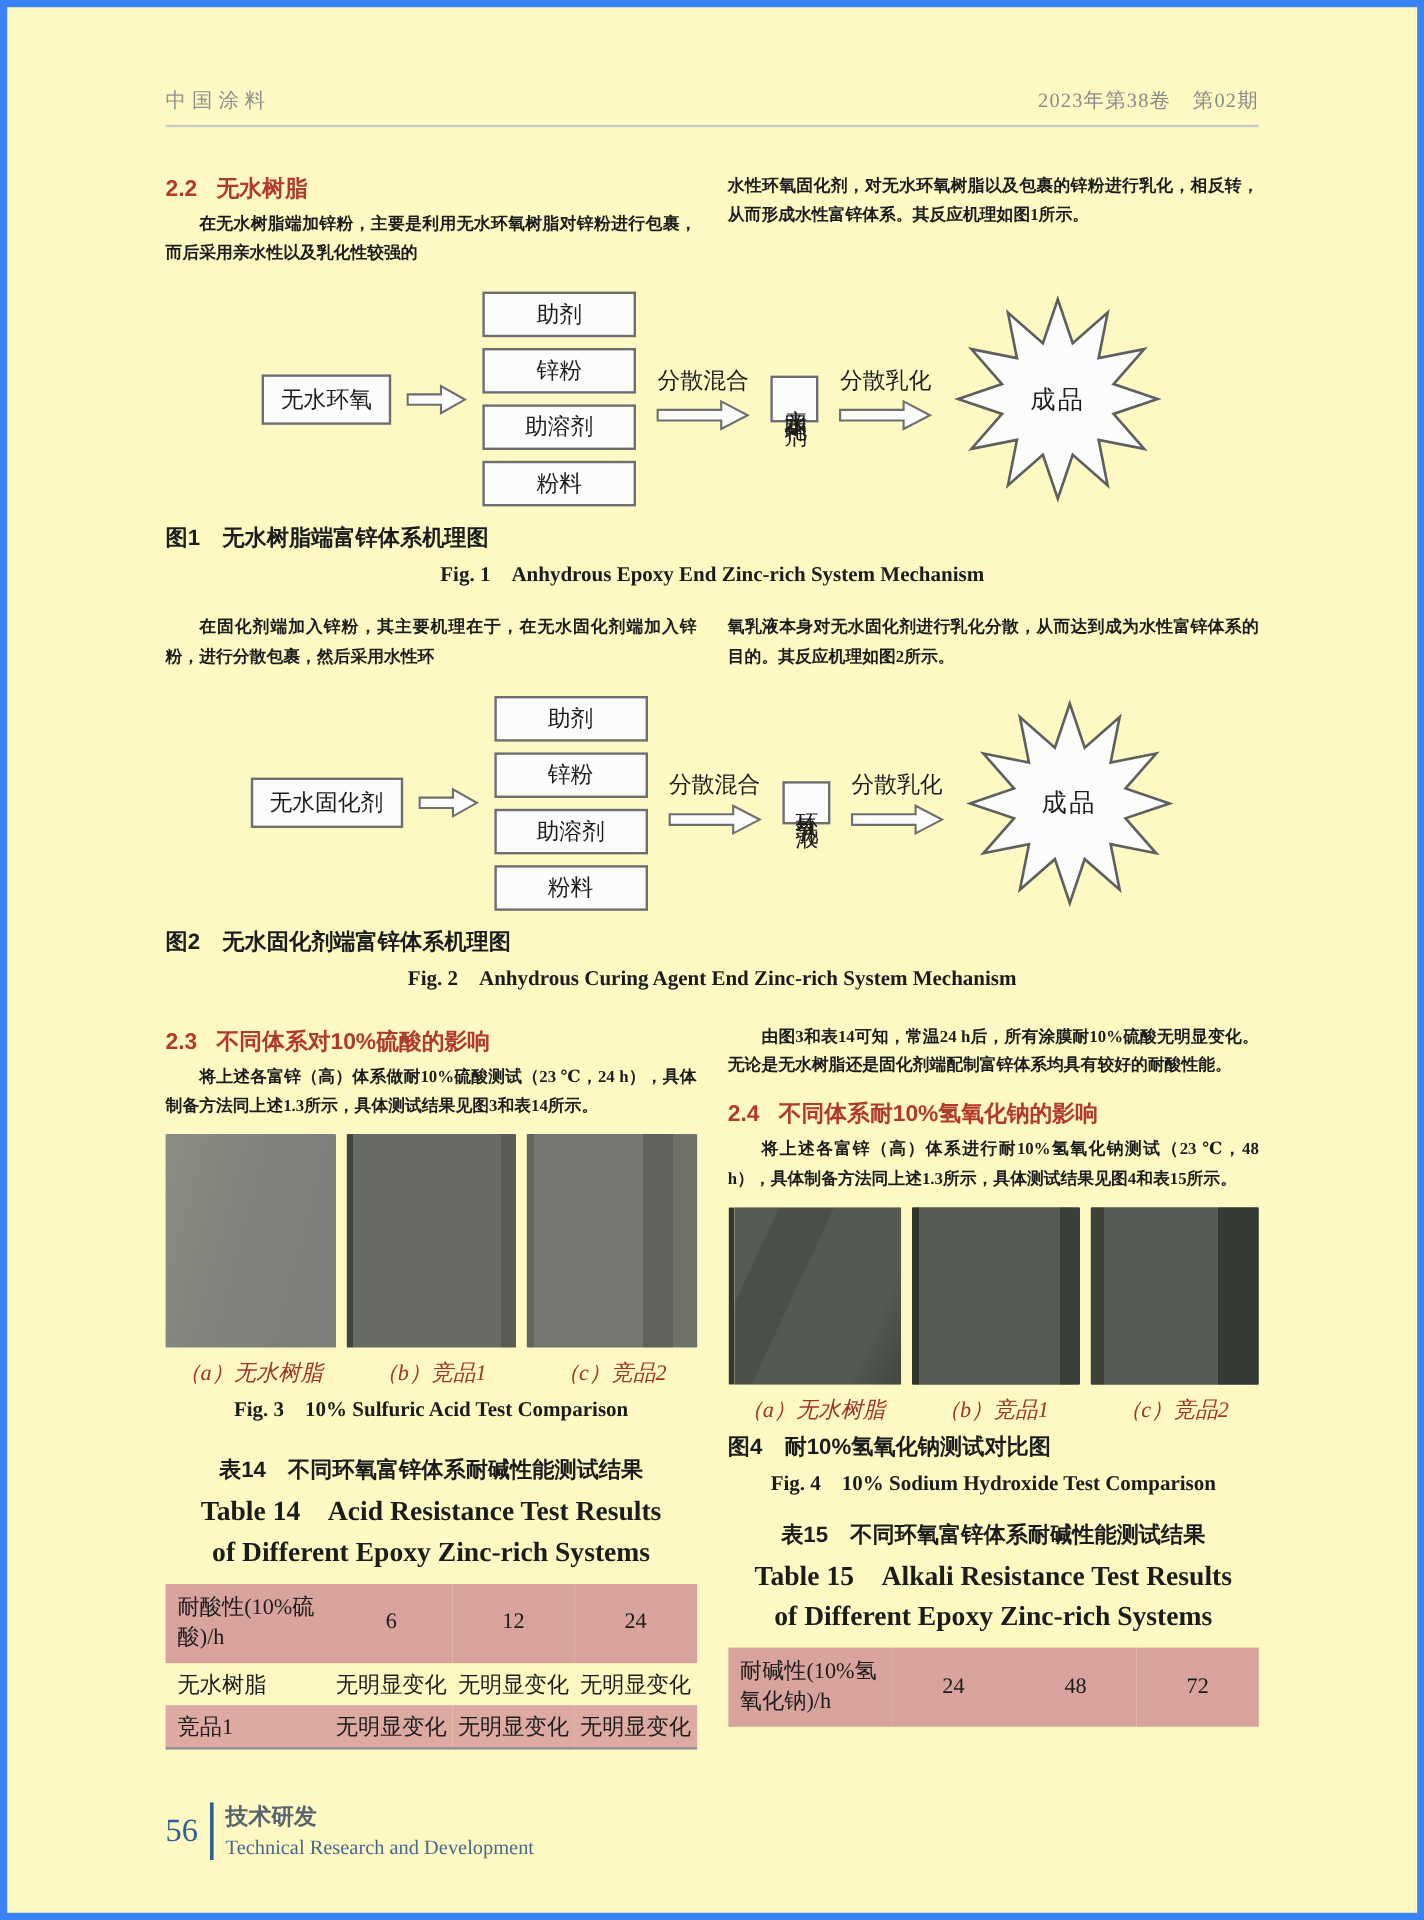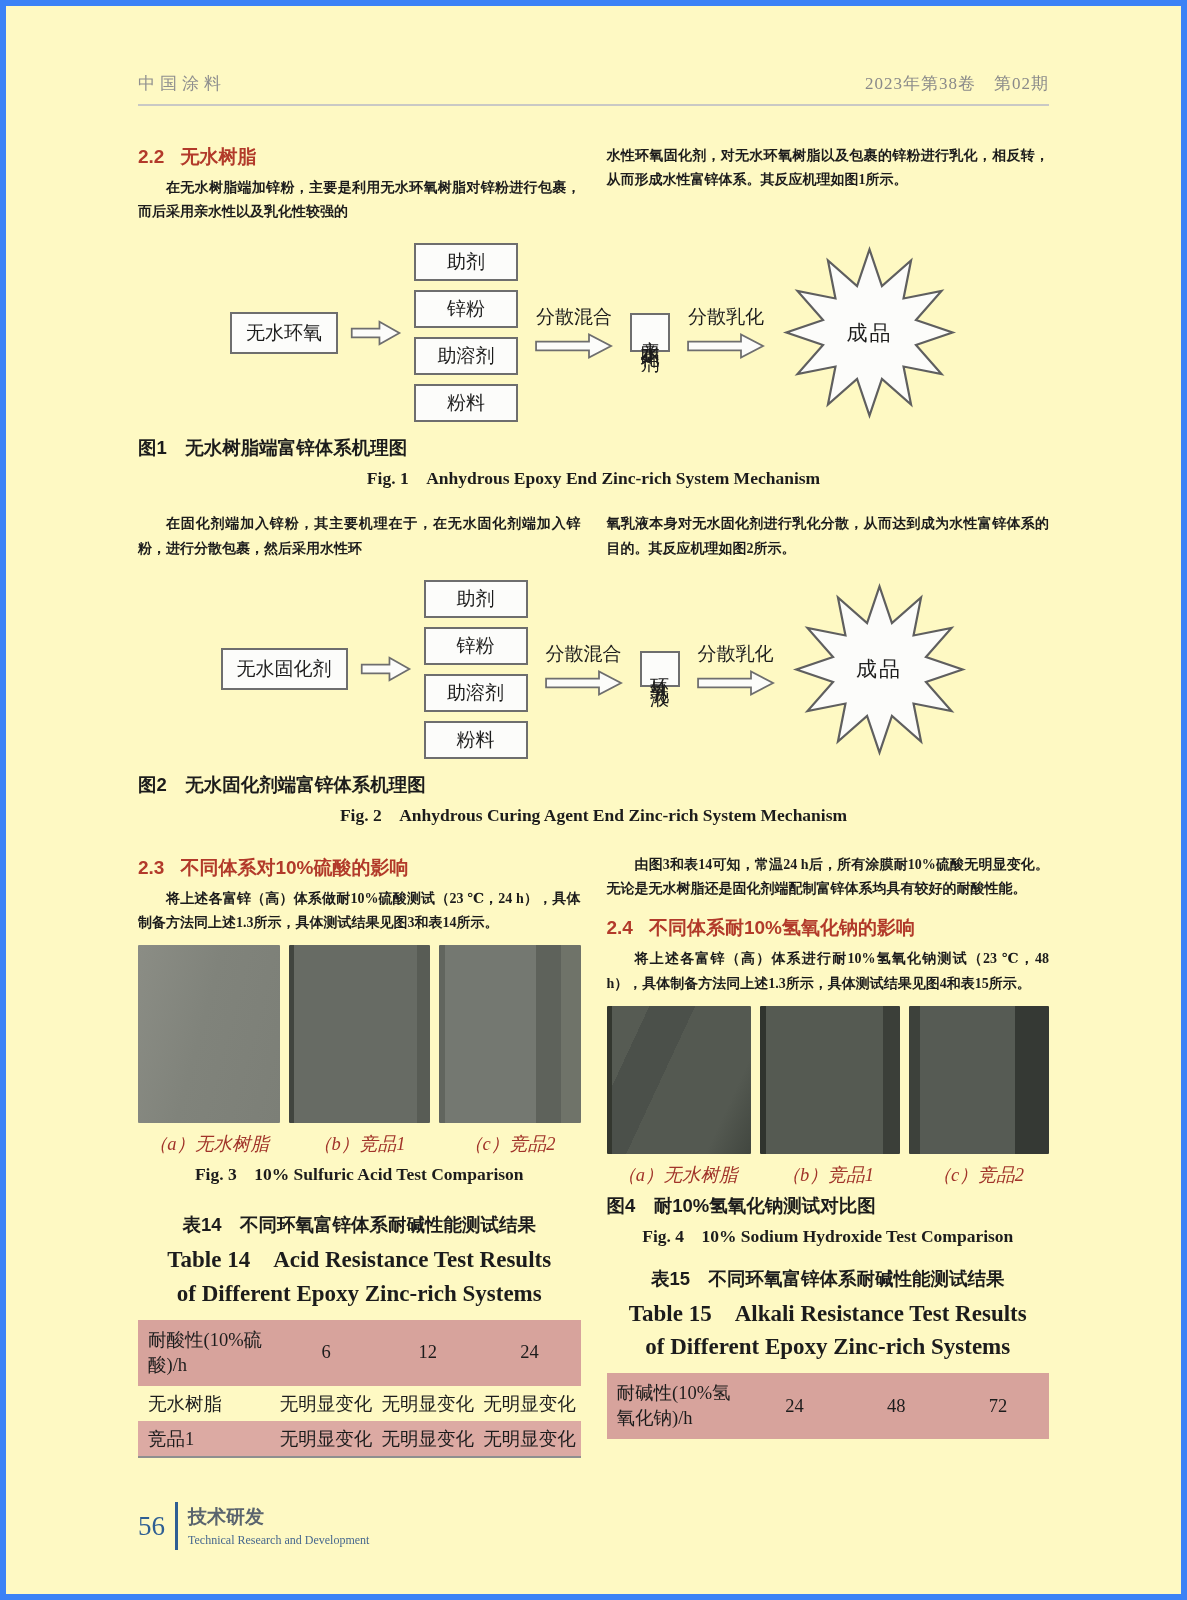--- a/index.html
+++ b/index.html
@@ -24,21 +24,21 @@
   .para.noindent { text-indent:0; }
   .sec-head { display:flex; gap:16px; align-items:baseline; margin:14px 0 6px 0;
     font-family:"Liberation Sans","DejaVu Sans",sans-serif; font-weight:bold;
     font-size:19px; color:#b23a2a; }
 
   
   .diagram { display:flex; align-items:center; justify-content:center; gap:12px;
     margin:16px 0 6px 0; font-size:19px; }
   .dbox { border:2px solid #6e6e6e; padding:6px 14px; white-space:nowrap; background:#fcfcfa;text-align:right; }
   .stack { display:flex; flex-direction:column; gap:9px; }
-  .stack .dbox { padding:4px 0; width:100px; text-align:center; }
+  .stack .dbox { padding:4px 12px; width:100px; text-align:center; }
   .vbox { border:2px solid #6e6e6e; writing-mode:vertical-rl; text-orientation:upright;
     padding:10px 5px; letter-spacing:3px; background:#fcfcfa; }
   .arrowwrap { display:flex; flex-direction:column; align-items:center; gap:1px; }
   .arrowlabel { font-size:19px; white-space:nowrap; }
   .burst { position:relative; width:175px; height:185px; display:flex;
     align-items:center; justify-content:center; }
   .burst svg { position:absolute; inset:0; width:100%; height:100%; }
   .burst .burst-text { position:relative; font-size:21px; letter-spacing:2px; }
 
   .cap-cn { font-family:"Liberation Sans","DejaVu Sans",sans-serif;
@@ -72,21 +72,21 @@
   .dtable tbody tr.alt { background:#dcaaa3; }
   .dtable tbody tr:last-child td { border-bottom:2px solid #8f8f8f; }
 
   
   .pg-footer { position:absolute; left:132px; bottom:44px; display:flex; align-items:center; }
   .pg-footer .pnum { font-size:27px; color:#2f5f93; margin-right:10px; }
   .pg-footer .bar { width:3px; height:48px; background:#2f5f93; margin-right:10px; }
   .pg-footer .ftxt { display:flex; flex-direction:column; justify-content:center; }
   .pg-footer .fcn { font-family:"Liberation Sans","DejaVu Sans",sans-serif; font-weight:bold;
     font-size:19px; color:#5a646e; }
-  .pg-footer .fen { font-size:12px; color:#47688e; margin-top:3px; }
+  .pg-footer .fen { font-size:17px; color:#47688e; margin-top:3px; }
 </style>
 </head>
 <body>
 
 <div class="page">
   <div class="content">
 
     <div class="pg-header">
       <span class="journal">中国涂料</span>
       <span class="issue">2023年第38卷　第02期</span>

